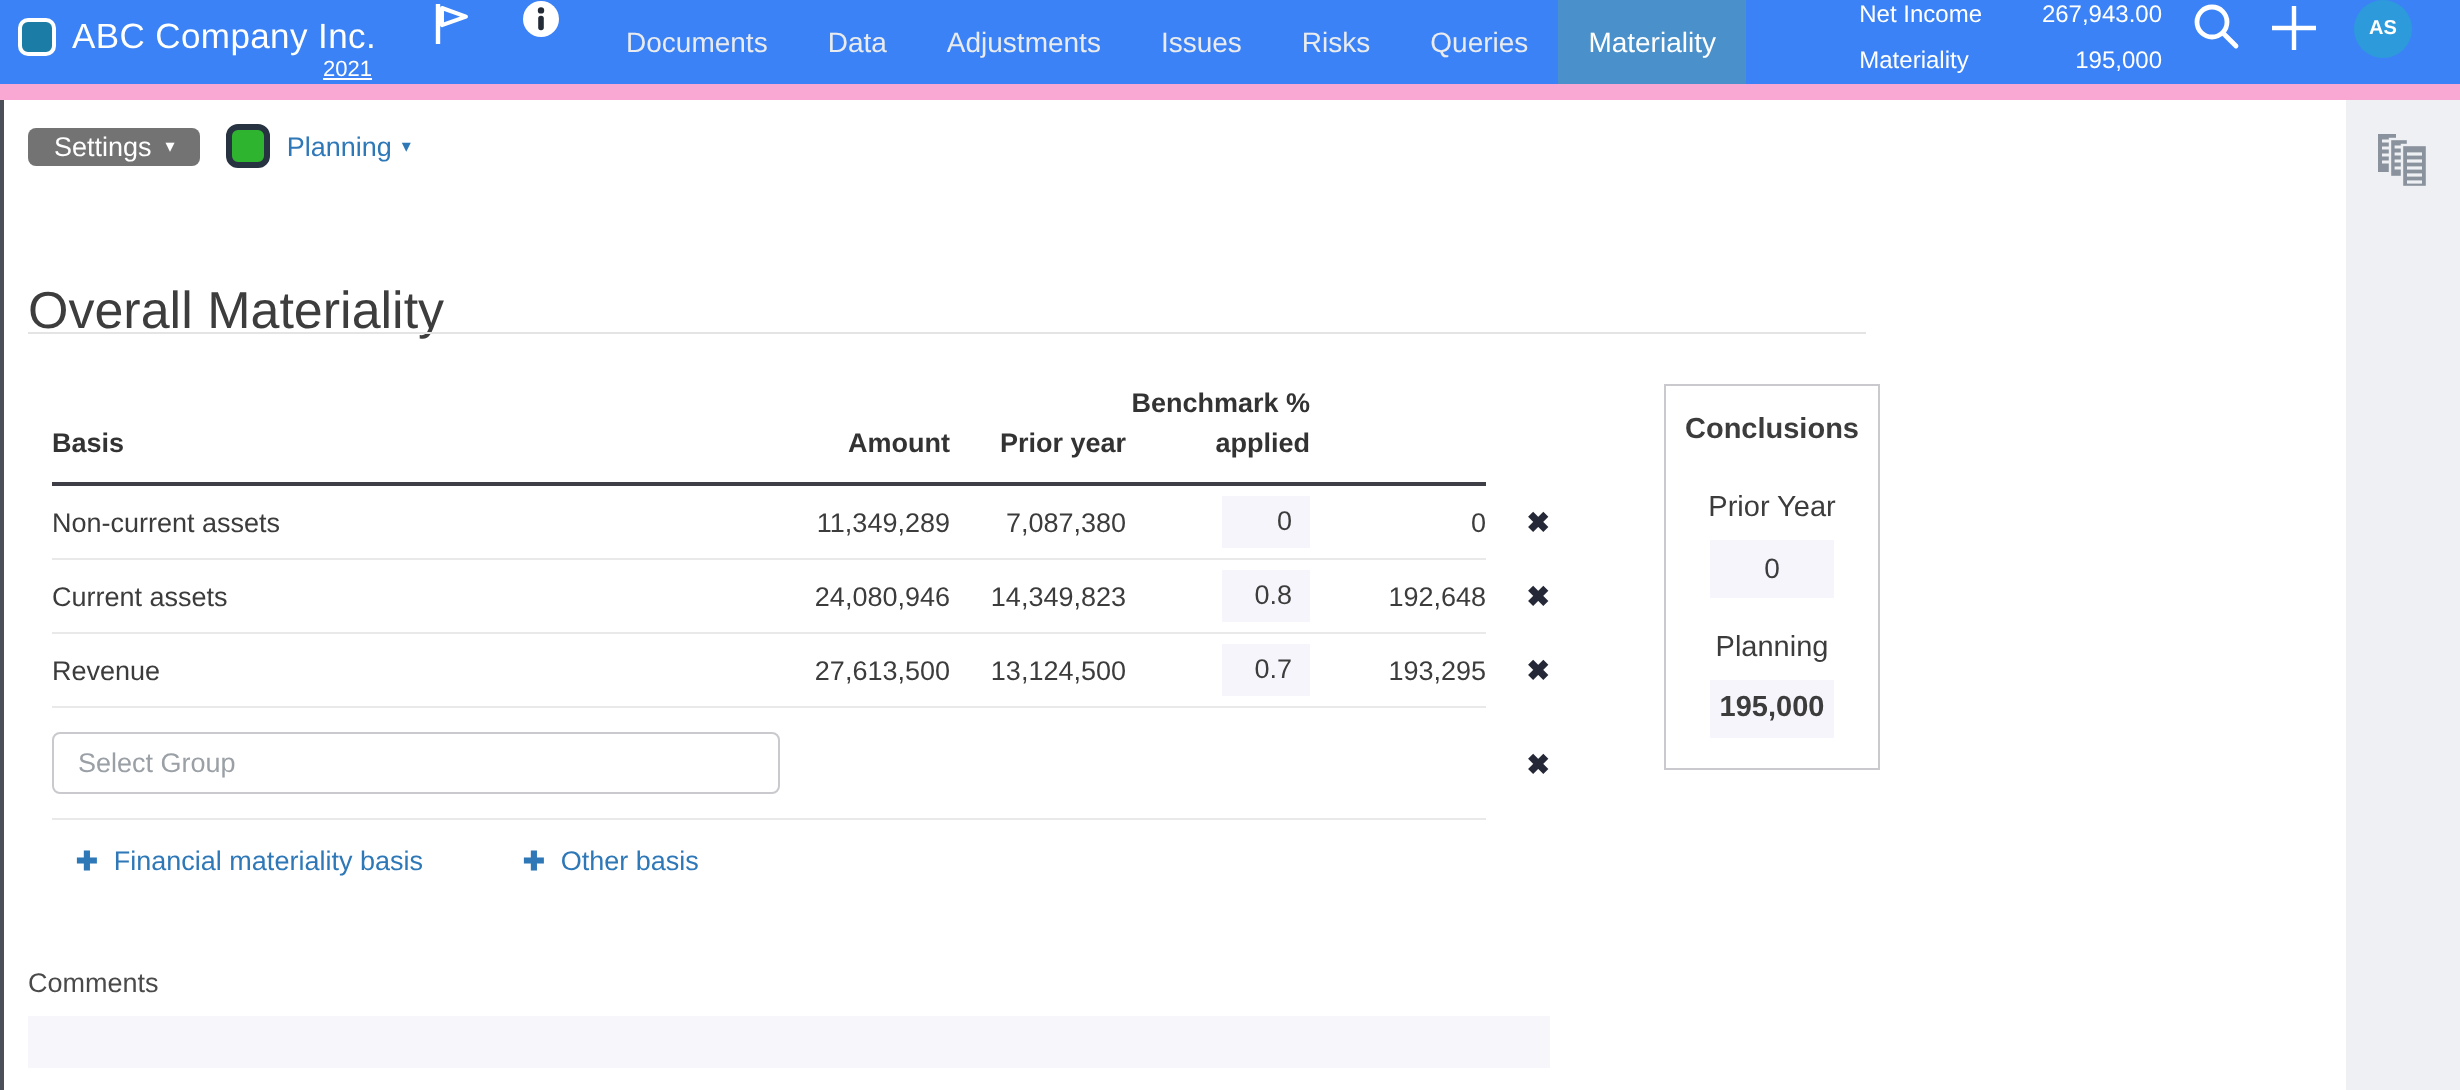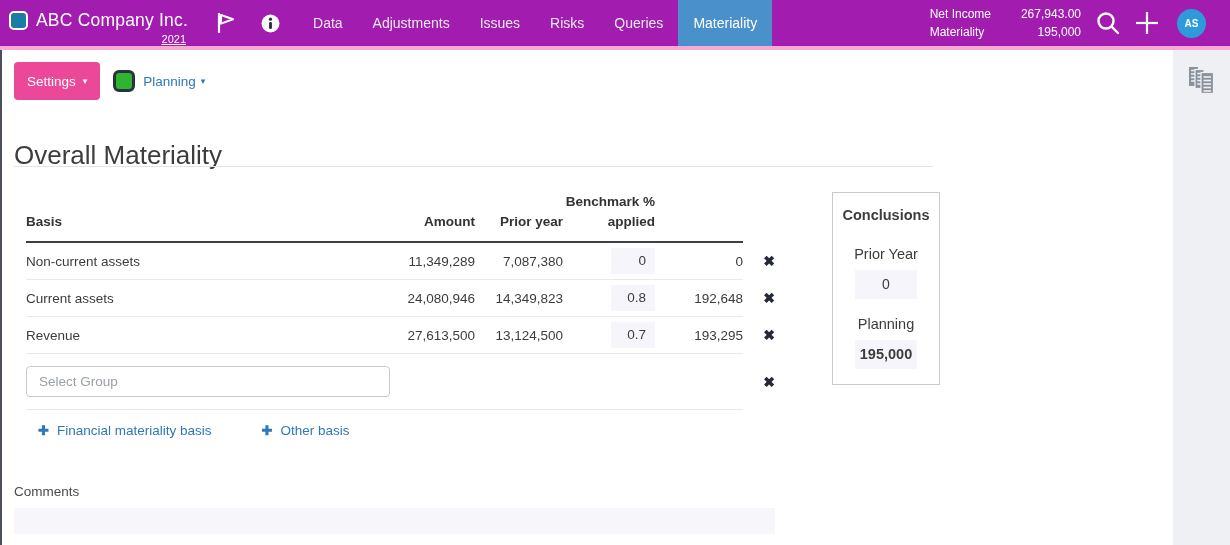--- a/index.html
+++ b/index.html
@@ -1,22 +1,22 @@
 <!DOCTYPE html>
 <html><head>
 <meta charset="utf-8">
 <style>
   * { margin:0; padding:0; box-sizing:border-box; }
   body { font-family:"Liberation Sans", sans-serif; }
   .app { position:relative; width:1230px; height:545px; background:#fff; overflow:hidden; }
 
   
   .navbar { position:absolute; top:0; left:0; right:0; height:50px;
-            background:#a21caf; border-bottom:4px solid #f9a8d4;
-            display:flex; align-items:center; color:#fff; }
+            background:#3b82f6; border-bottom:8px solid #f9a8d4;
+            display:flex; color:#fff; }
   .brand { position:relative; display:flex; align-items:center; gap:8px;
            padding-left:9px; height:100%; }
   .logo-square { width:19px; height:19px; border:2px solid #fff; border-radius:5px;
                  background:#1B7CA6; margin-top:-6px; }
   .brand-name { font-size:17.5px; margin-top:-6px; letter-spacing:.2px; }
   .brand-year { position:absolute; bottom:1px; right:2px; font-size:11px; color:#fff;text-decoration:underline; }
   .flag-icon { margin-left:26px; display:flex; }
   .info-icon { margin-left:24px; display:flex; }
   .nav-tabs { display:flex; height:100%; align-items:center; margin-left:18px; }
   .nav-tab { padding:0 15px; font-size:14px; color:#E9EBEE; height:100%;
@@ -32,22 +32,22 @@
             background:#2D9BDB; display:flex; align-items:center; justify-content:center;
             font-size:10px; font-weight:bold; cursor:pointer; }
 
   
   .left-edge { position:absolute; left:0; top:50px; width:2px; height:495px; background:#4B5058; }
   .right-strip { position:absolute; right:0; top:50px; width:57px; height:495px; background:#EEF0F3; }
   .right-strip .pages-icon { display:block; margin:17px auto 0; cursor:pointer; width:25px; }
 
   
   .toolbar { position:absolute; top:62px; left:14px; display:flex; align-items:center; gap:13px; }
-  .settings-btn { background:#ec4899; color:#fff; border:none; border-radius:4px;
-                  height:38px; padding:0 13px; font-size:13.5px; font-family:inherit;
+  .settings-btn { background:#737373; color:#fff; border:none; border-radius:4px;
+                  height:19px; padding:0 13px; font-size:13.5px; font-family:inherit;
                   display:flex; align-items:center; gap:7px; cursor:pointer; }
   .caret { font-size:9px; line-height:1; }
   .planning { display:flex; align-items:center; gap:8px; cursor:pointer; }
   .planning-box { width:22px; height:22px; background:#2FB42F; border:3px solid #273341;
                   border-radius:6px; }
   .planning-label { color:#2E78B8; font-size:13.5px; display:flex; align-items:center; gap:5px; }
 
   
   .page-title { position:absolute; top:140px; left:14px; font-size:26px; color:#3D3D3D; }
   .title-rule { position:absolute; top:166px; left:14px; width:919px; height:1px; background:#E4E4E4; }
@@ -111,20 +111,21 @@
 
     <span class="info-icon">
       <svg width="19" height="19" viewBox="0 0 19 19">
         <circle cx="9.5" cy="9.5" r="9" fill="#fff"></circle>
         <circle cx="9.5" cy="5.2" r="1.6" fill="#232B36"></circle>
         <rect x="8.1" y="7.9" width="2.8" height="7.2" rx="1.3" fill="#232B36"></rect>
       </svg>
     </span>
 
     <div class="nav-tabs">
+      <div class="nav-tab">Documents</div>
       <div class="nav-tab">Data</div>
       <div class="nav-tab">Adjustments</div>
       <div class="nav-tab">Issues</div>
       <div class="nav-tab">Risks</div>
       <div class="nav-tab">Queries</div>
       <div class="nav-tab active">Materiality</div>
     </div>
 
     <div class="summary">
       <span class="lbl">Net Income</span>

